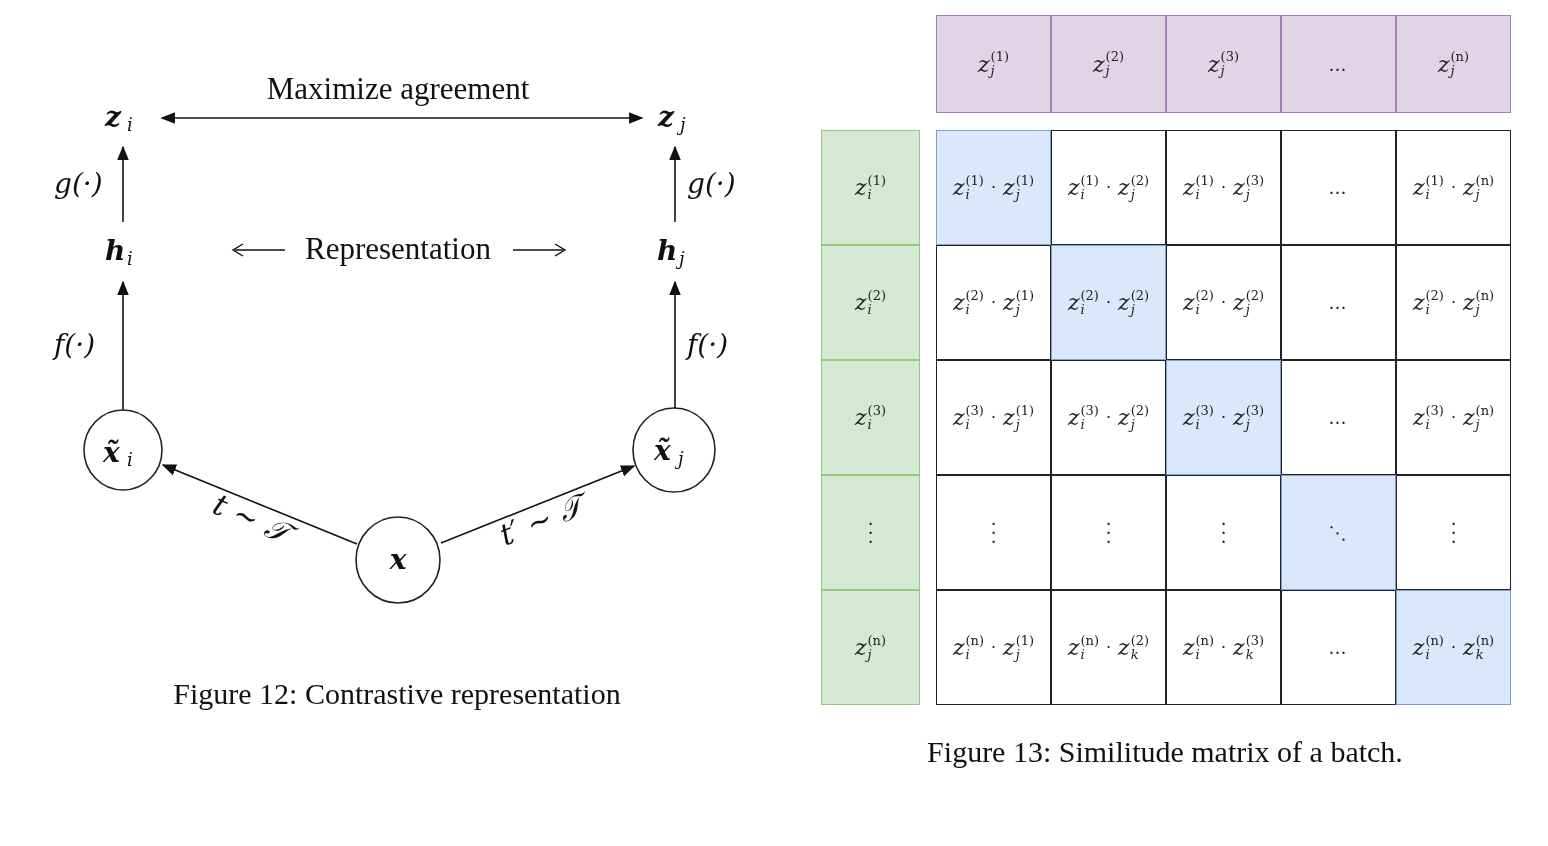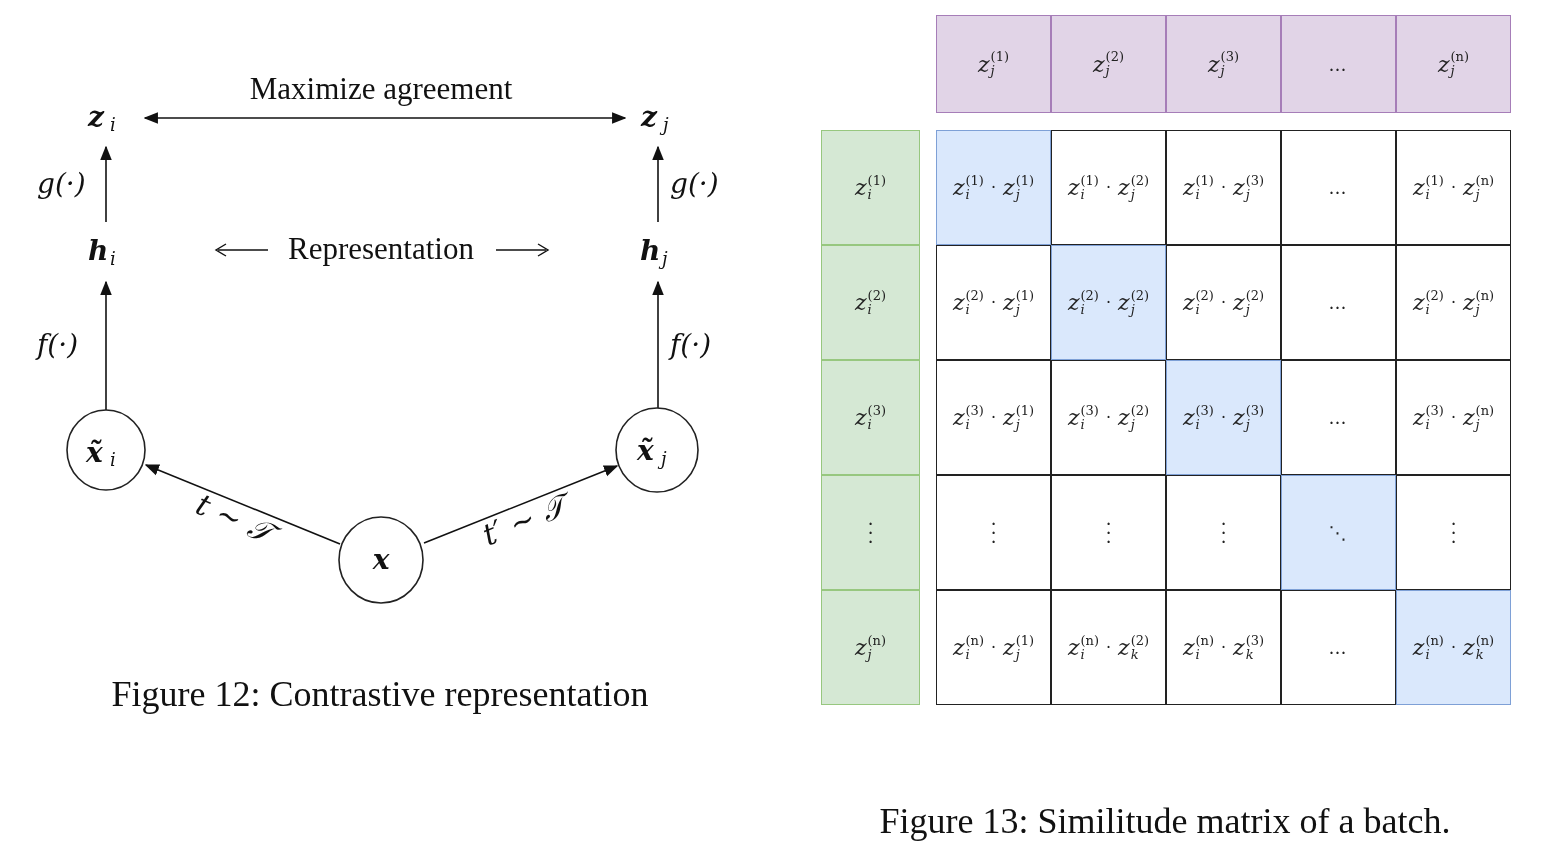--- a/index.html
+++ b/index.html
@@ -1,22 +1,22 @@
 <!DOCTYPE html>
 <html><head>
 <meta charset="utf-8">
 <style>
   html, body { margin:0; padding:0; background:#ffffff; }
   body { width:1548px; height:846px; position:relative; overflow:hidden;
          font-family:"DejaVu Serif", serif; color:#111; }
-  #left-fig { position:absolute; left:0; top:0; width:780px; height:706px; }
+  #left-fig { position:absolute; left:17px; top:0; width:780px; height:706px; }
   #left-fig svg { position:absolute; left:0; top:0; }
-  .caption { position:absolute; font-family:"Liberation Serif", serif; font-size:36px; color:#111; text-align:center; line-height:52px; }
+  .caption { position:absolute; font-family:"Liberation Serif", serif; font-size:30px; color:#111; text-align:center; line-height:52px; }
   #cap12 { left:20px; top:668px; width:720px; }
-  #cap13 { left:790px; top:795px; width:750px; white-space:nowrap; }
+  #cap13 { left:790px; top:726px; width:750px; white-space:nowrap; }
   .svgtext { font-family:"Liberation Serif", serif; fill:#111; }
   .m { font-family:"DejaVu Serif", serif; font-style:italic; fill:#111; }
   .mb { font-family:"DejaVu Serif", serif; font-style:italic; font-weight:bold; fill:#111; }
 
   
   .cell { position:absolute; box-sizing:border-box; display:flex; align-items:center; justify-content:center;
           font-family:"DejaVu Serif", serif; font-style:italic; font-size:19px; color:#222; }
   .hdr { background:#e1d4e7; border:1.5px solid #a67db8; }
   .row-hdr { background:#d5e8d4; border:1.5px solid #97c77f; }
   .mc { background:#ffffff; border:1.5px solid #222; }

